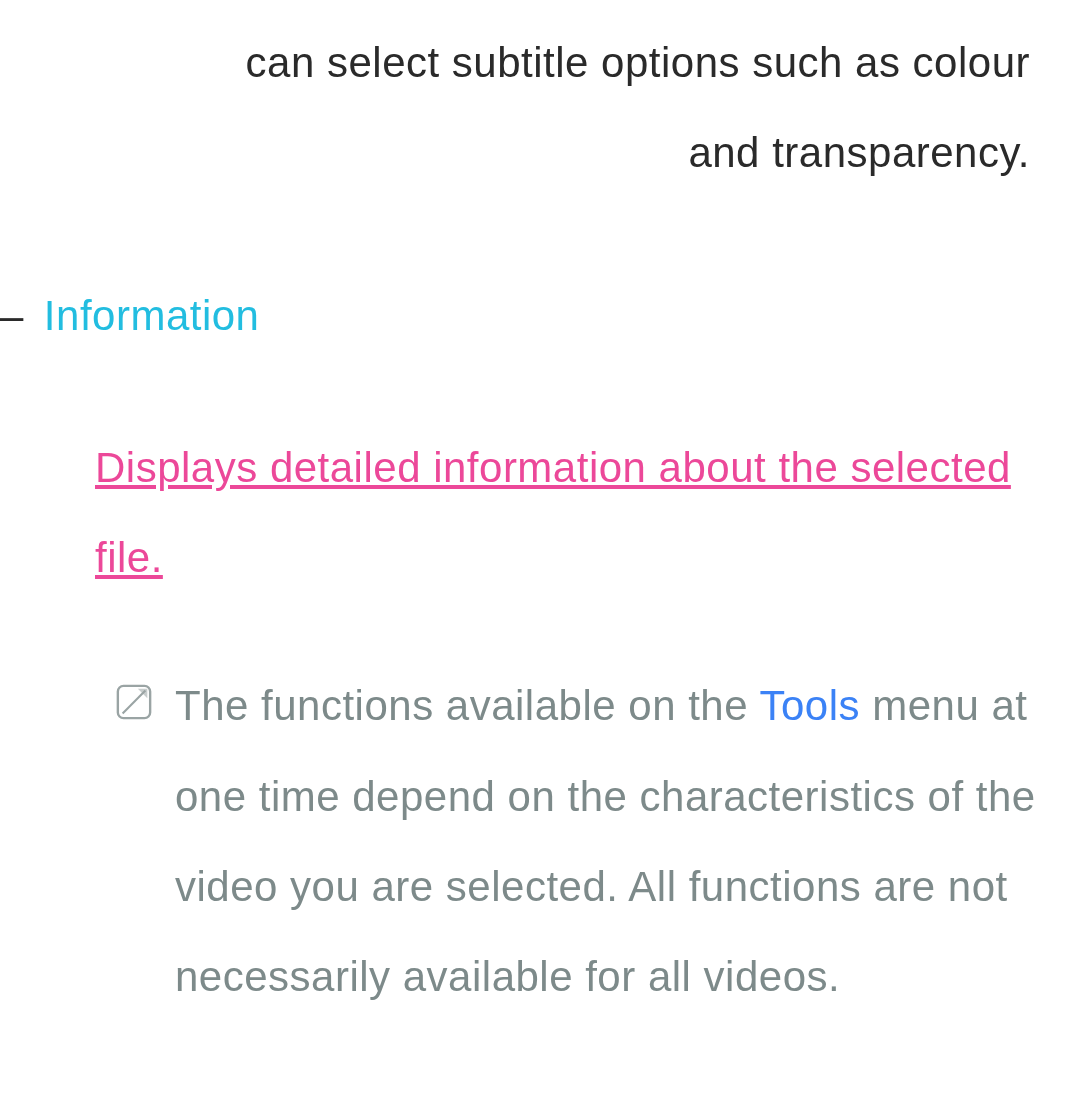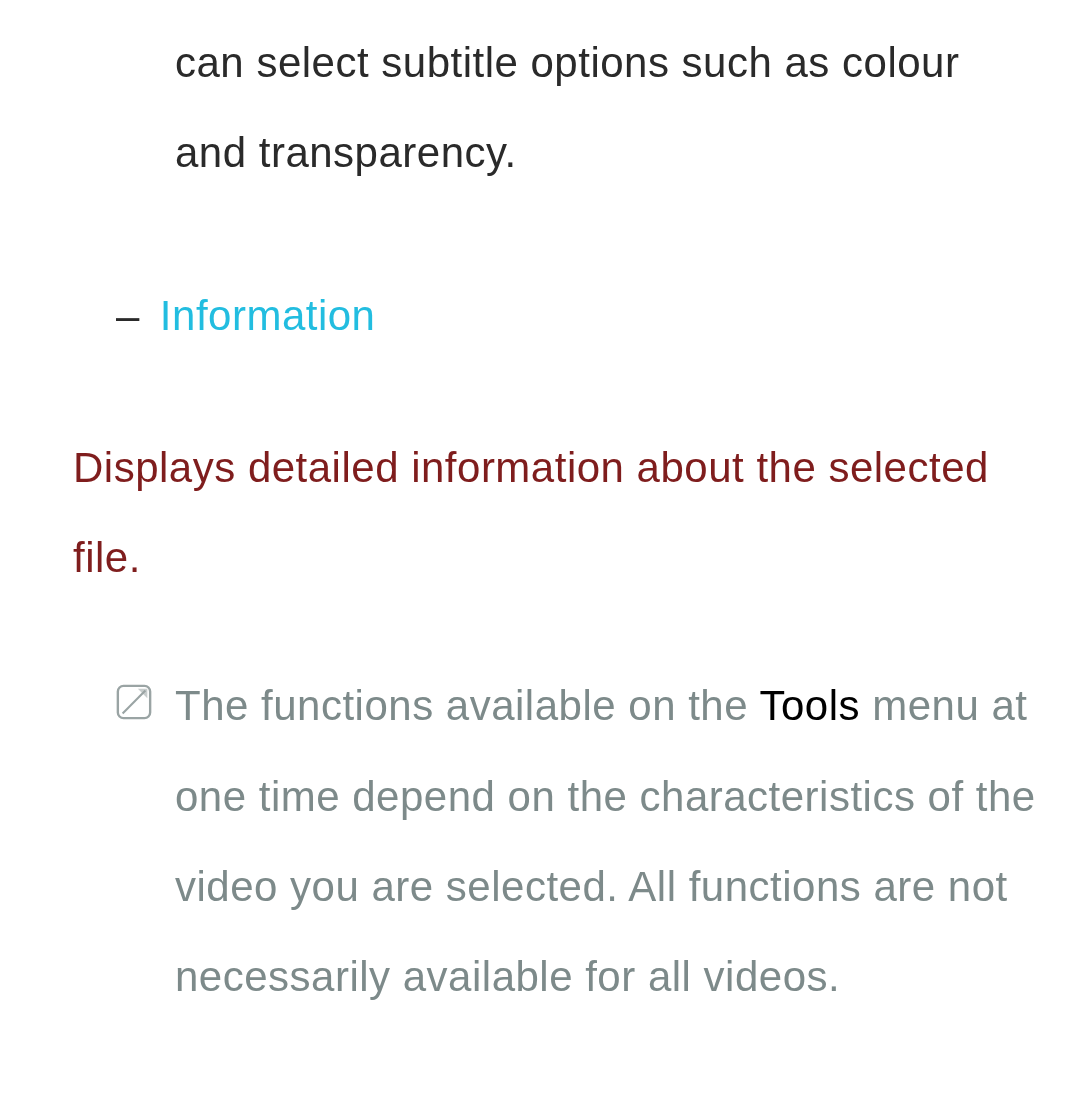--- a/index.html
+++ b/index.html
@@ -11,63 +11,64 @@
       font-size: 42px;
       line-height: 2.15;
       color: #2a2a2a;
       letter-spacing: 0.5px;
       padding-top: 18px;
     }
     .first-fragment {
       margin-left: 175px;
       margin-right: 50px;
       color: #2a2a2a;
+      text-align: right;
     }
     .bullet-item {
       margin-top: 72px;
-      margin-left: 116px;
       margin-right: 50px;
     }
     .bullet-dash {
       display: inline-block;
       color: #2a2a2a;
       font-weight: 400;
       margin-right: 20px;
       vertical-align: top;
     }
     .bullet-heading {
       display: inline-block;
       color: #22bde0;
       font-weight: 400;
     }
     .bullet-body {
       margin-top: 62px;
-      margin-left: 73px;
+      margin-left: 95px;
       margin-right: 50px;
-      color: #7f1d1d;
+      color: #ec4899;
+      text-decoration: underline;
     }
     .note-block {
       margin-top: 58px;
       margin-left: 115px;
       margin-right: 40px;
       position: relative;
       color: #7d8a8a;
     }
     .note-icon {
       position: absolute;
       left: 0;
       top: 22px;
       width: 38px;
       height: 38px;
     }
     .note-icon svg { width: 38px; height: 38px; display: block; }
     .note-text {
       margin-left: 60px;
     }
-    .highlight { color: #000000; }
+    .highlight { color: #3b82f6; }
   </style>
 </head>
 <body>
 
 <div class="first-fragment">can select subtitle options such as colour and transparency.</div>
 
 <div class="bullet-item">
   <span class="bullet-dash">–</span><span class="bullet-heading">Information</span>
 </div>
 

